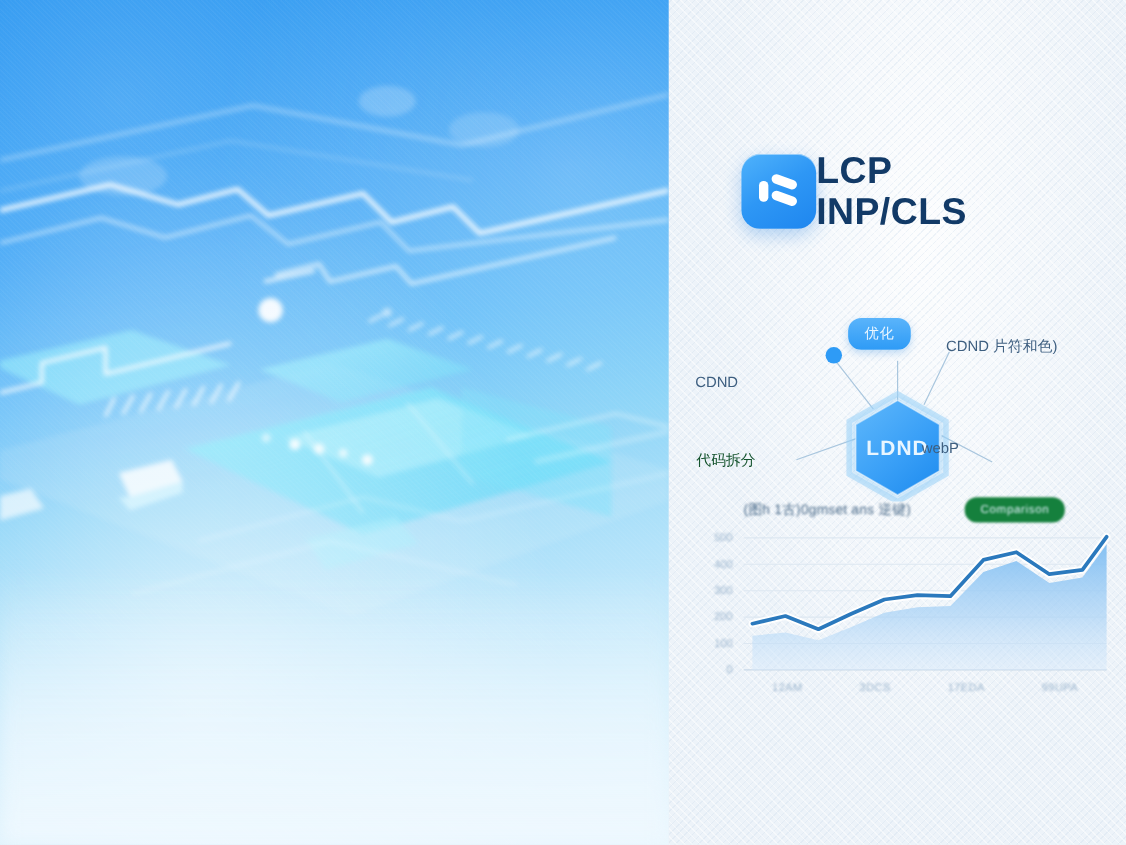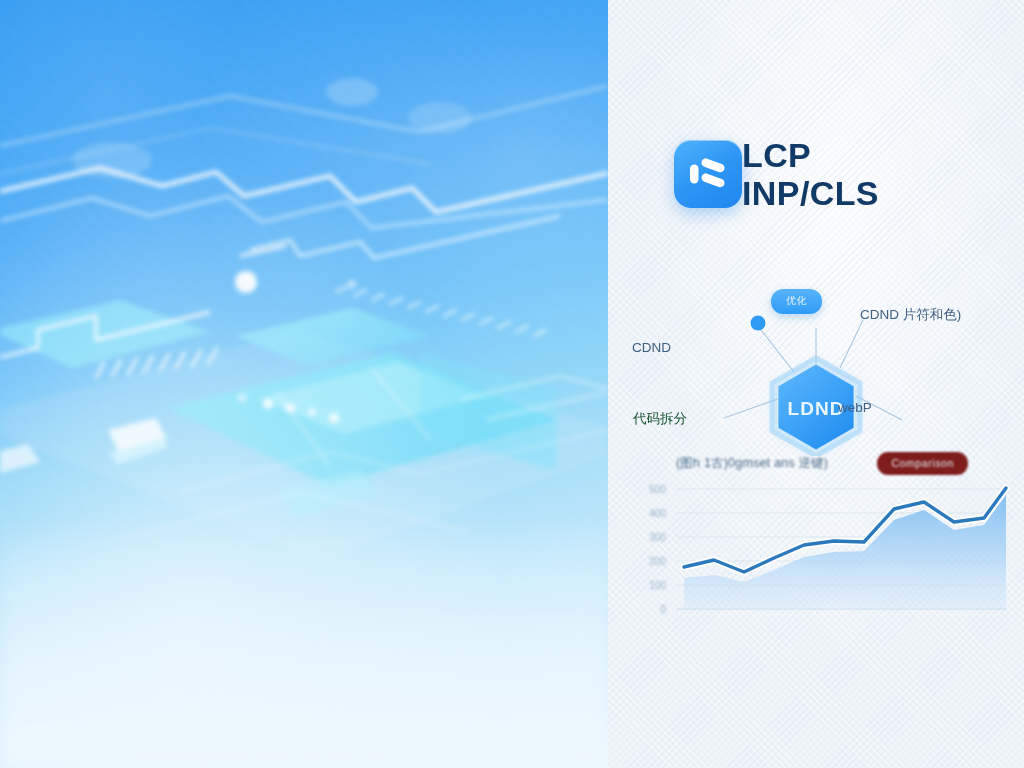--- a/index.html
+++ b/index.html
@@ -126,21 +126,21 @@
   }
   .diagram svg { position: absolute; inset: 0; }
 
   .hex-pill {
     position: absolute;
     left: 163px; top: 21px;
     padding: 5px 15px 6px;
     border-radius: 12px;
     background: linear-gradient(180deg, #5ab4fb 0%, #2e9bf6 100%);
     color: #eaf6ff;
-    font-size: 10px;
+    font-size: 13px;
     letter-spacing: .5px;
     box-shadow: 0 3px 8px rgba(45,140,225,0.30);
     filter: blur(0.45px);
   }
   .hex-core-label {
     position: absolute;
     left: 0; top: 0;
     width: 416px;
     text-align: center;
     color: #e9f6ff;
@@ -174,21 +174,21 @@
   }
   .chart-title {
     font-size: 12.5px;
     color: #4a6a89;
     filter: blur(0.85px);
     letter-spacing: .2px;
   }
   .chart-legend {
     padding: 5px 14px 6px;
     border-radius: 11px;
-    background: #7f1d1d;
+    background: #15803d;
     color: #e4f1fc;
     font-size: 10.5px;
     letter-spacing: .6px;
     filter: blur(0.9px);
   }
   .chart-area {
     position: relative;
     margin-top: 4px;
     height: 160px;
   }
@@ -419,19 +419,25 @@
                      L286 36 L316 26 L346 46 L376 41 L398 11
                      L398 125 L76 125 Z" fill="url(#areaGrad)"></path>
 
             <path d="M76 83 L106 76 L136 88 L166 74 L196 61 L226 57 L256 58
                      L256 58 L286 25 L316 18 L346 38 L376 34 L398 4" fill="none" stroke="#ffffff" stroke-width="7" stroke-linejoin="round" stroke-linecap="round" opacity="0.95"></path>
 
             <path d="M76 83 L106 76 L136 88 L166 74 L196 61 L226 57 L256 58
                      L286 25 L316 18 L346 38 L376 34 L398 4" fill="none" stroke="#2b79bd" stroke-width="3.4" stroke-linejoin="round" stroke-linecap="round"></path>
           </svg>
 
+          <div class="xtick-wrap">
+            <div class="xtick">12AM</div>
+            <div class="xtick">3DCS</div>
+            <div class="xtick">17EDA</div>
+            <div class="xtick">99UPA</div>
+          </div>
 
         </div>
       </div>
 
     </div>
   </div>
 </div>
 
 </body></html>

